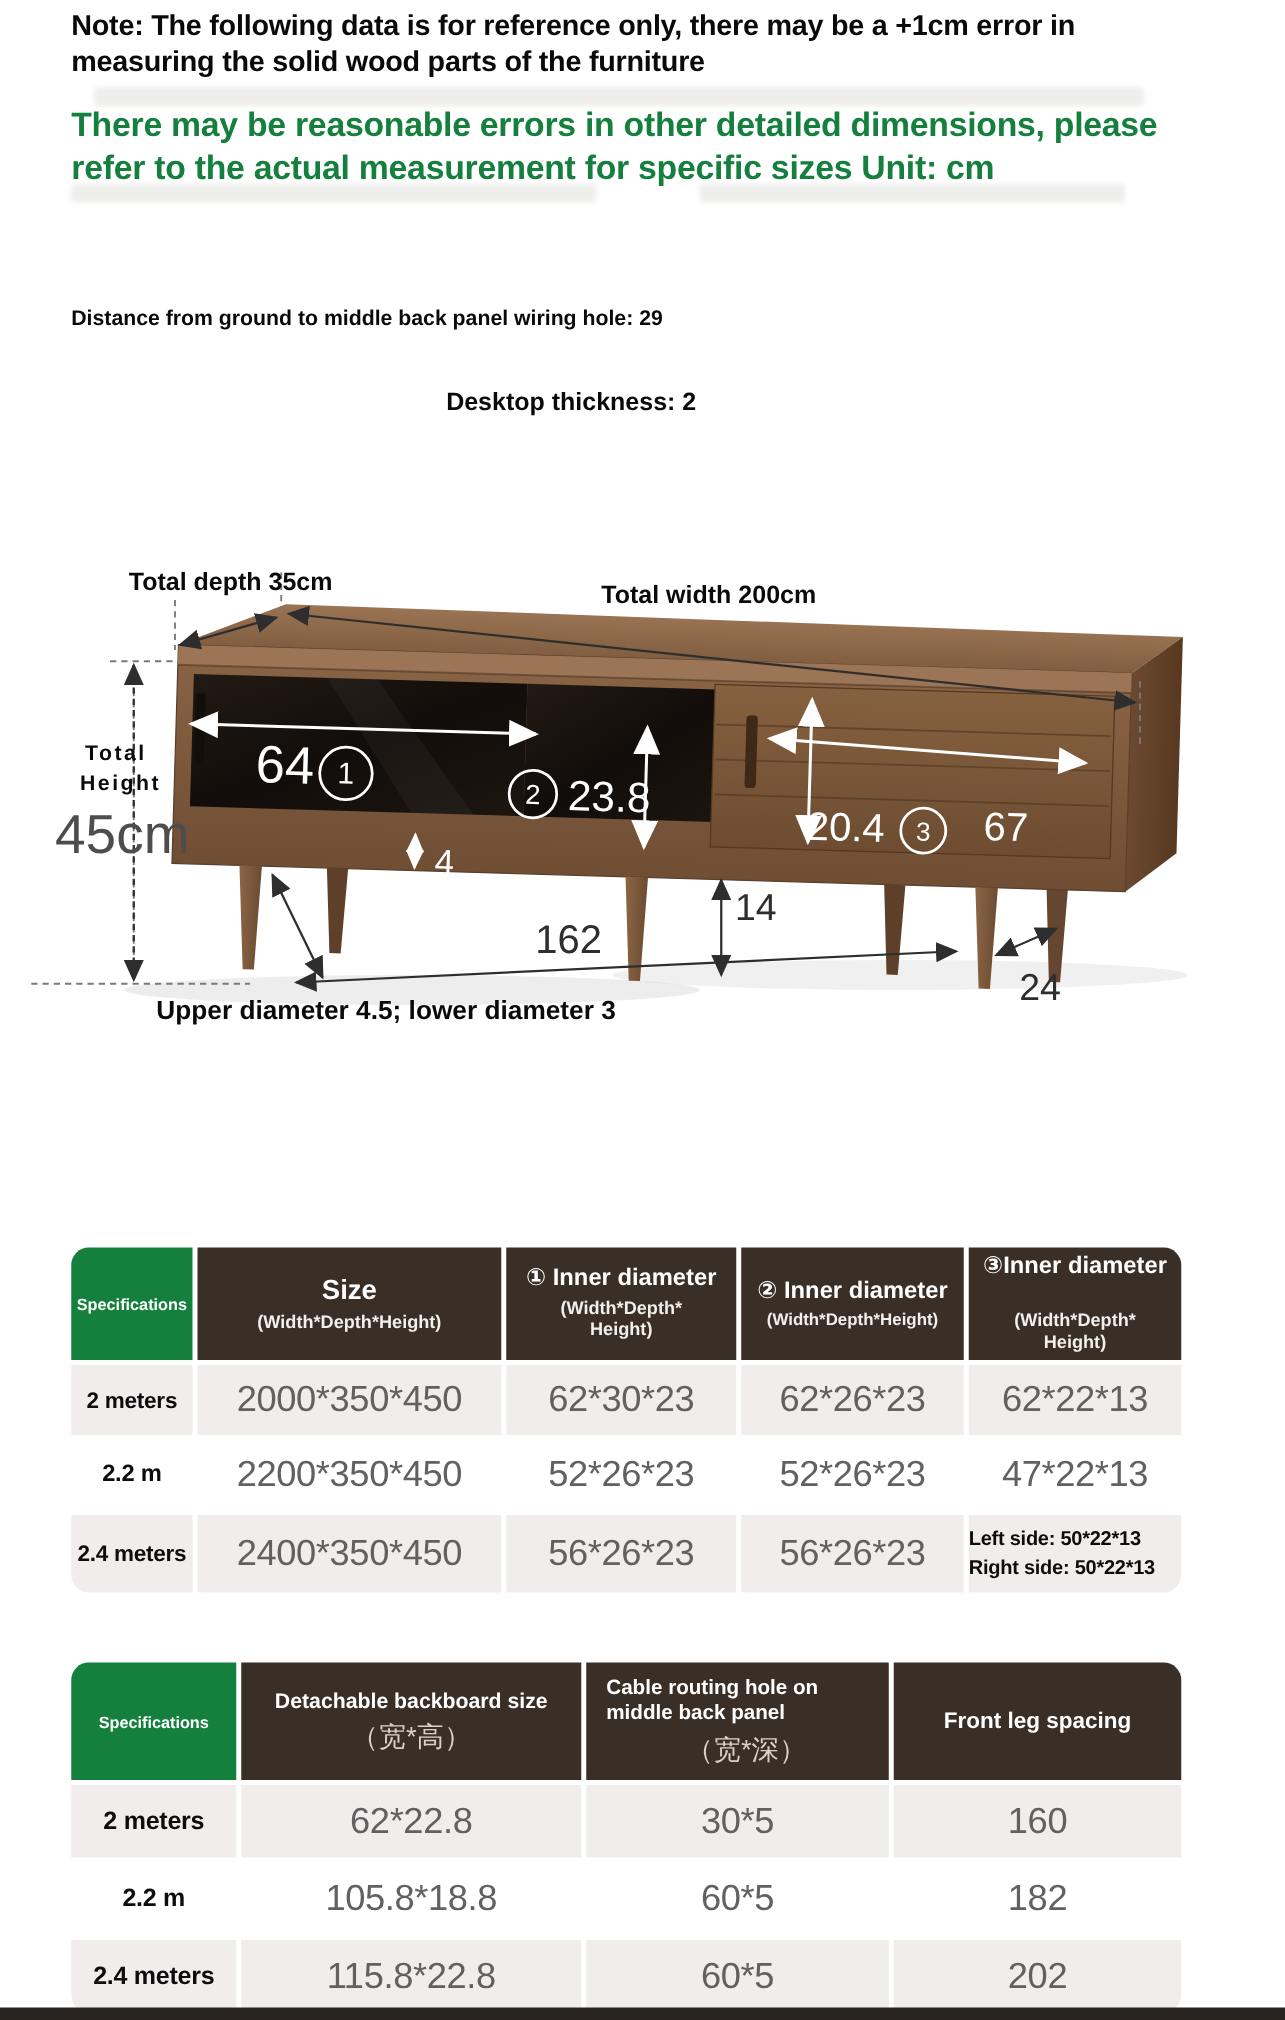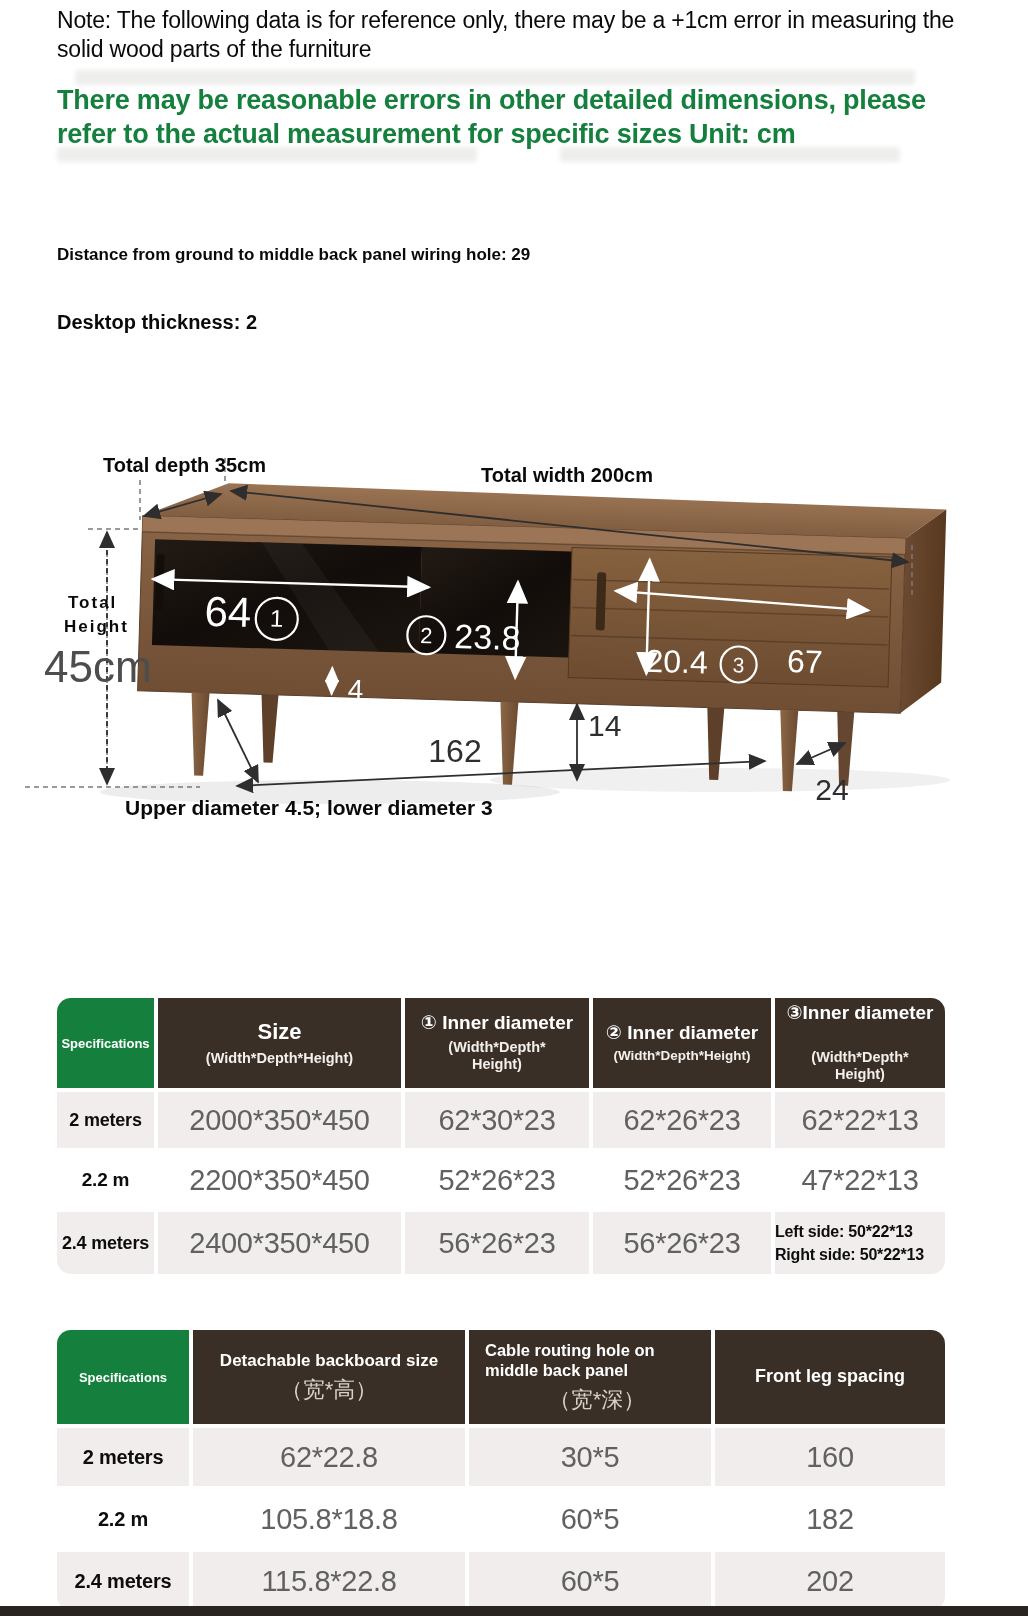--- a/index.html
+++ b/index.html
@@ -1,27 +1,27 @@
 <!DOCTYPE html>
 <html><head>
 <meta charset="utf-8">
 <style>
   html,body{margin:0;padding:0;background:#ffffff;}
   body{font-family:"Liberation Sans","DejaVu Sans",sans-serif;}
   #page{position:relative;width:1028px;height:1616px;background:#fff;overflow:hidden;}
   .abs{position:absolute;}
 
   
-  .note1{left:57px;top:6px;width:900px;font-size:23px;font-weight:400;color:#0a0a0a;line-height:1.27;letter-spacing:-0.2px;}
+  .note1{left:57px;top:6px;width:900px;font-size:23px;font-weight:700;color:#0a0a0a;line-height:1.27;letter-spacing:-0.2px;}
   .note2{left:57px;top:84px;width:880px;font-size:27px;font-weight:700;color:#15803d;line-height:1.25;letter-spacing:-0.2px;}
   .ghost{background:rgba(90,85,80,0.10);filter:blur(2px);border-radius:3px;}
 
   .miniline1{left:57px;top:245px;width:760px;font-size:17px;font-weight:700;color:#0a0a0a;}
   .miniline2{left:57px;top:281px;width:780px;font-size:15.5px;font-weight:700;color:#0a0a0a;}
-  .miniline3{left:57px;top:311px;width:500px;font-size:20px;font-weight:700;color:#0a0a0a;}
+  .miniline3{left:57px;top:311px;width:500px;font-size:20px;font-weight:700;color:#0a0a0a;text-align:right;}
 
   
   .spec-table{position:absolute;display:grid;gap:4px;background:#ffffff;}
   #table1{left:57px;top:998px;width:888px;grid-template-columns:97px 243px 184px 178px 170px;grid-template-rows:90px 56px 56px 62px;}
   #table2{left:57px;top:1330px;width:888px;grid-template-columns:132px 272px 242px 230px;grid-template-rows:94px 58px 58px 58px;}
   .th{background:#3a2f26;color:#fff;display:flex;flex-direction:column;align-items:center;justify-content:center;text-align:center;}
   .th .t1{font-weight:700;font-size:19px;line-height:1.2;}
   .th .t1.big{font-size:22px;}
   .th .sub{font-weight:700;font-size:14.5px;margin-top:4px;white-space:pre-line;line-height:1.2;color:#f2efec;}
   .th .sub.cjk{font-size:22px;font-weight:400;color:#d8d1ca;margin-top:6px;}

